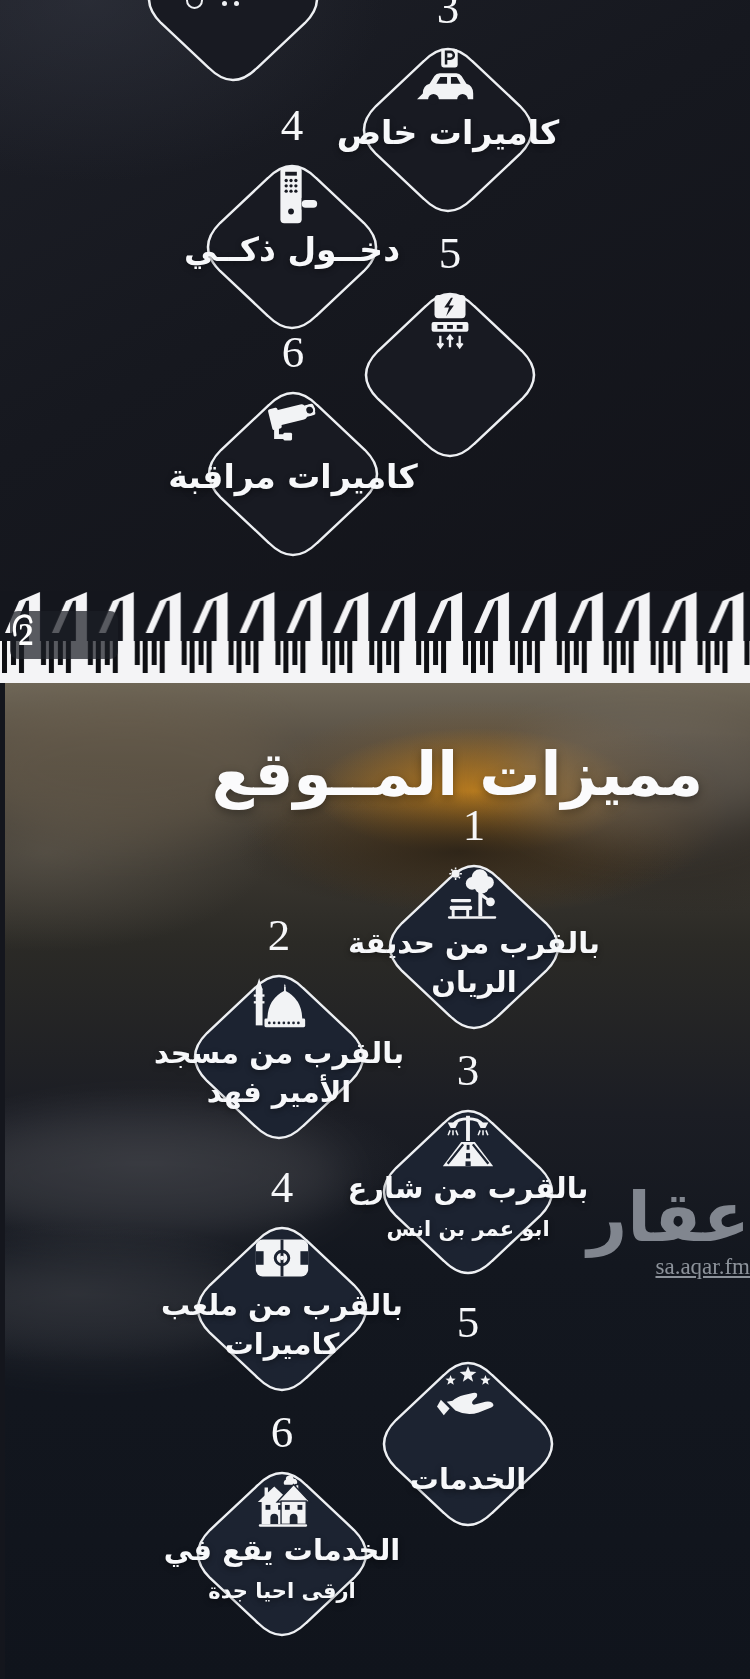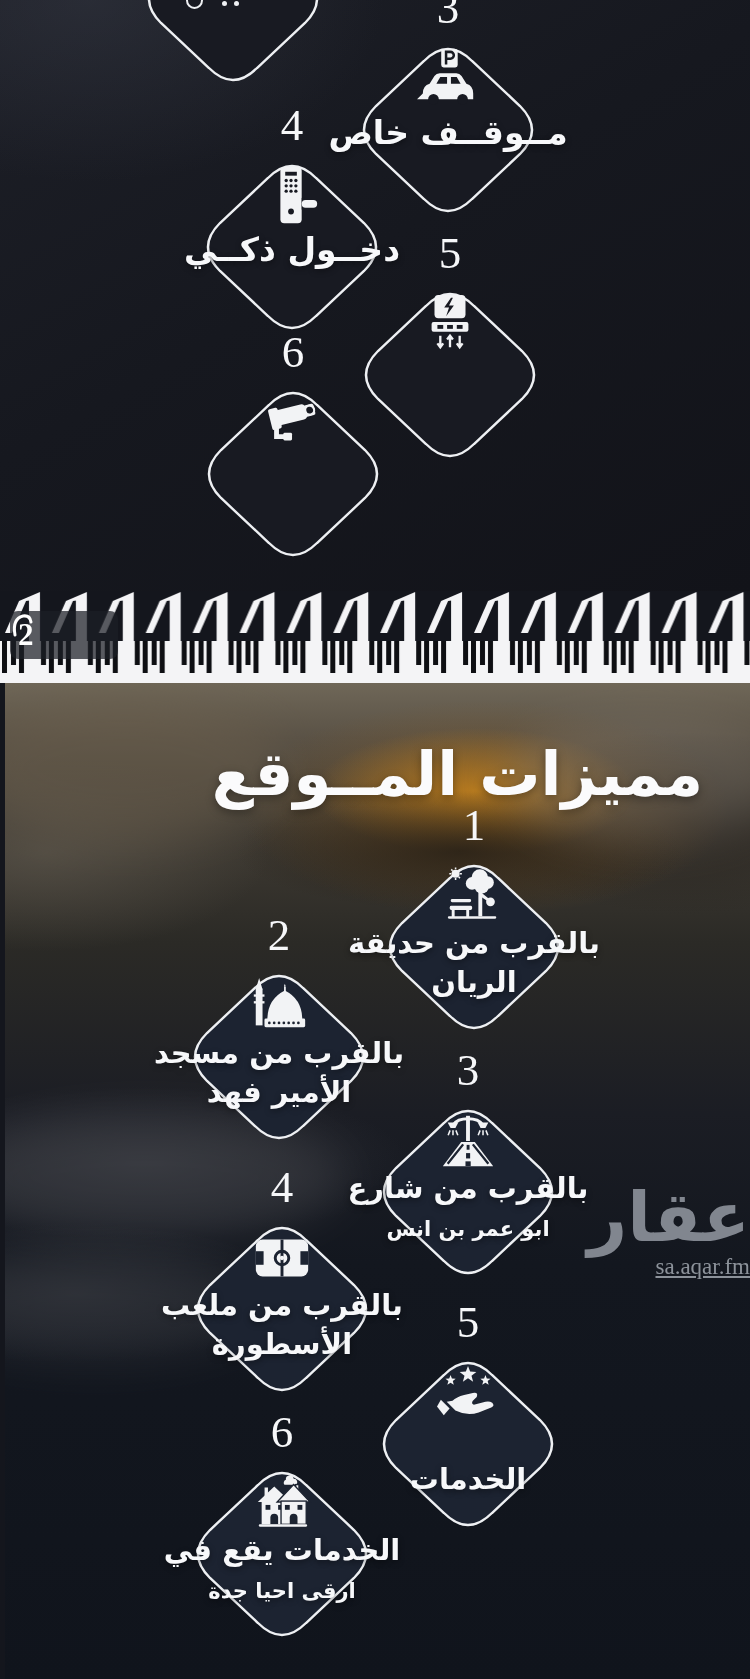--- a/index.html
+++ b/index.html
@@ -89,21 +89,21 @@
         <svg viewBox="0 0 64 64">
           <rect x="25" y="1" width="17" height="19" rx="2.5" fill="#F2F3F5"></rect>
           <path d="M30 4 h4.5 a3.5 3.5 0 0 1 0 7 H30 z M30 11 v6" stroke="var(--df)" stroke-width="2.6" fill="none"></path>
           <path d="M6 47 q0 -8 7 -10 l5 -8 q2 -3 5.5 -3 h17 q3.5 0 5.5 3 l5 8 q7 2 7 10 v6 h-58 z" fill="#F2F3F5"></path>
           <path d="M20 37 l4 -7 h7 v7 z" fill="var(--df)"></path>
           <path d="M35 30 h6 l4 7 h-10 z" fill="var(--df)"></path>
           <circle cx="17" cy="53" r="5.5" fill="var(--df)"></circle>
           <circle cx="47" cy="53" r="5.5" fill="var(--df)"></circle>
         </svg>
       </div>
-      <div class="lbl">مــوقــف خاص</div>
+      <div class="lbl">كاميرات خاص</div>
     </div>
 
     <div class="d" style="left:192px;top:150px">
       <div class="num">4</div>
       <svg class="shape" viewBox="0 0 200 195">
         <path class="dpath" d="M76,28 Q100,4 124,28 L172,73 Q196,97 172,121 L124,166 Q100,190 76,166 L28,121 Q4,97 28,73 Z"></path>
       </svg>
       <div class="icn">
         <svg viewBox="0 0 64 64">
           <rect x="20" y="2" width="22" height="58" rx="4" fill="#F2F3F5"></rect>
@@ -159,20 +159,21 @@
           <g transform="rotate(-14 32 24)">
             <rect x="8" y="12" width="10" height="22" rx="2" fill="#F2F3F5"></rect>
             <rect x="12" y="15" width="34" height="16" rx="4" fill="#F2F3F5"></rect>
             <rect x="44" y="17" width="11" height="12" rx="2" fill="#F2F3F5"></rect>
             <circle cx="50" cy="23" r="4.6" fill="var(--df)" stroke="#F2F3F5" stroke-width="2.2"></circle>
           </g>
           <path d="M15 32 v14 h11" stroke="#F2F3F5" stroke-width="5" fill="none"></path>
           <rect x="22" y="42" width="9" height="8" rx="1.5" fill="#F2F3F5"></rect>
         </svg>
       </div>
+      <div class="lbl">كاميرات مراقبة</div>
     </div>
   </section>
 
   <div class="divider">
     <svg width="750" height="92">
       <defs>
         <pattern id="dv" width="46.9" height="92" patternUnits="userSpaceOnUse">
           <polygon points="5,42 19,10 26,10 12,42" fill="#F4F4F6"></polygon>
           <polygon points="19,10 40,1 40,8 26,10" fill="#F4F4F6"></polygon>
           <rect x="29" y="8" width="11" height="44" fill="#F4F4F6"></rect>
@@ -301,21 +302,21 @@
         <svg viewBox="0 0 64 64">
           <rect x="5" y="13" width="54" height="38" rx="7" fill="#F2F3F5"></rect>
           <rect x="30.5" y="13" width="3" height="38" fill="var(--df)"></rect>
           <circle cx="32" cy="32" r="7" fill="none" stroke="var(--df)" stroke-width="3"></circle>
           <circle cx="32" cy="32" r="2.2" fill="#F2F3F5"></circle>
           <rect x="5" y="25" width="8" height="14" fill="var(--df)"></rect>
           <rect x="51" y="25" width="8" height="14" fill="var(--df)"></rect>
         </svg>
       </div>
       <div class="l1">بالقرب من ملعب</div>
-      <div class="l2">الأسطورة</div>
+      <div class="l2">كاميرات</div>
     </div>
 
     <div class="d" style="left:363px;top:664px">
       <div class="num">5</div>
       <svg class="shape" viewBox="0 0 200 195">
         <path class="dpath" d="M76,28 Q100,4 124,28 L172,73 Q196,97 172,121 L124,166 Q100,190 76,166 L28,121 Q4,97 28,73 Z"></path>
       </svg>
       <div class="icn">
         <svg viewBox="0 0 64 64">
           <g fill="#F2F3F5">

